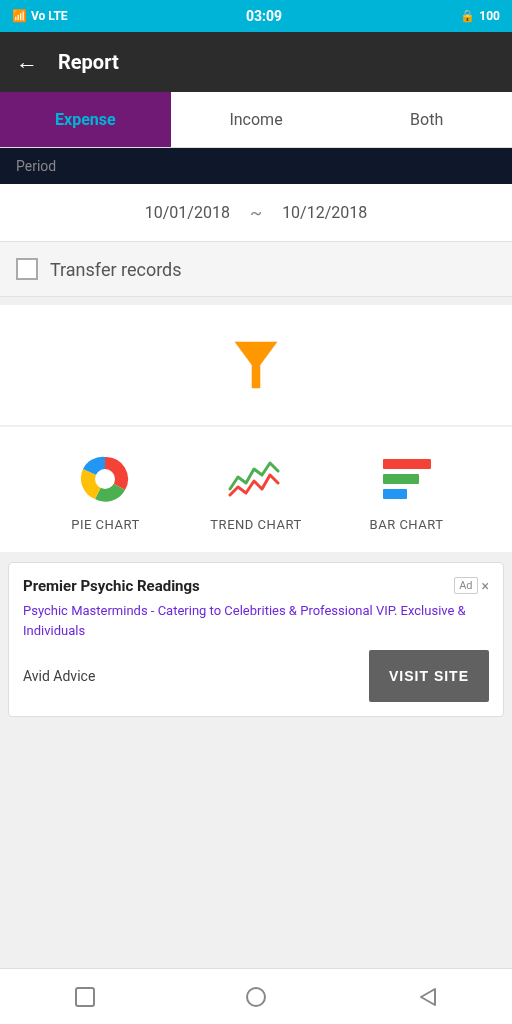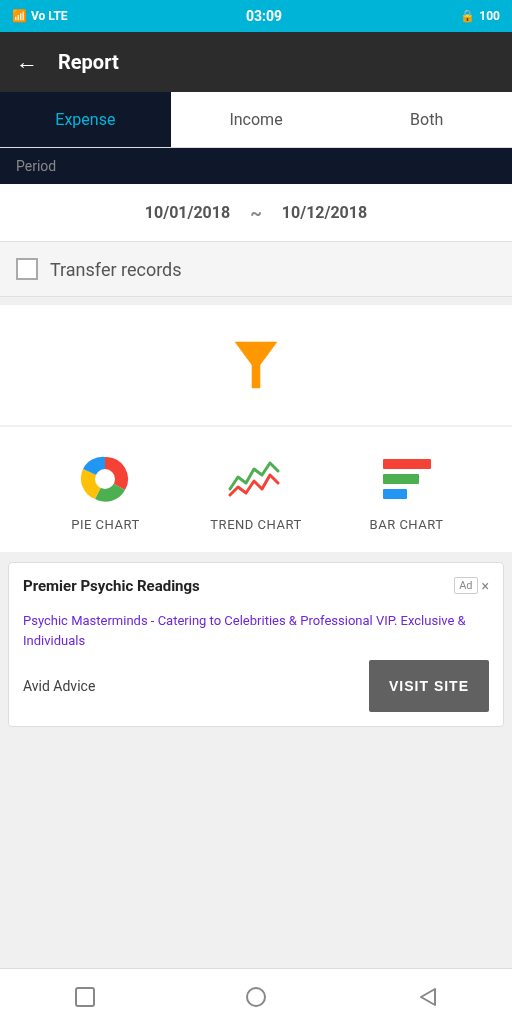--- a/index.html
+++ b/index.html
@@ -57,40 +57,39 @@
     }
     .tab-item {
       flex: 1;
       padding: 18px 0;
       text-align: center;
       font-size: 16px;
       color: #555;
       cursor: pointer;
     }
     .tab-item.active {
-      background: #0f172a;
+      background: #701a75;
       color: #00b4d8;
-      font-weight: 400;
+      font-weight: 700;
     }
 
     
     .section-header {
       background: #0f172a;
       padding: 10px 16px;
       font-size: 14px;
       color: #888;
     }
     .date-row {
       background: white;
       display: flex;
       align-items: center;
       justify-content: center;
       padding: 18px 0;
       gap: 20px;
-      font-weight: bold;
     }
     .date-text {
       font-size: 16px;
       color: #555;
     }
     .tilde {
       font-size: 18px;
       color: #888;
     }
 
@@ -167,21 +166,21 @@
       background: white;
       margin: 10px 8px;
       border: 1px solid #ddd;
       border-radius: 4px;
       padding: 14px;
     }
     .ad-header {
       display: flex;
       justify-content: space-between;
       align-items: flex-start;
-      margin-bottom: 16px;
+      margin-bottom: 6px;
     }
     .ad-title {
       font-size: 15px;
       font-weight: bold;
       color: #222;
     }
     .ad-badge {
       display: flex;
       align-items: center;
       gap: 4px;

